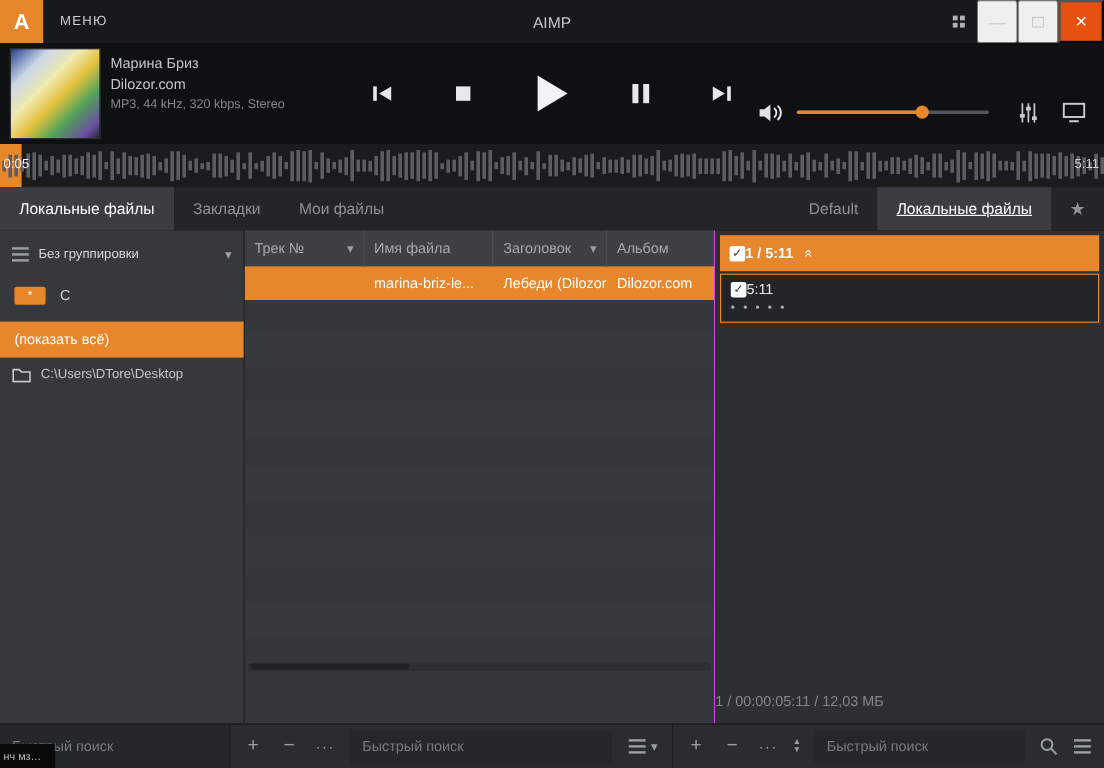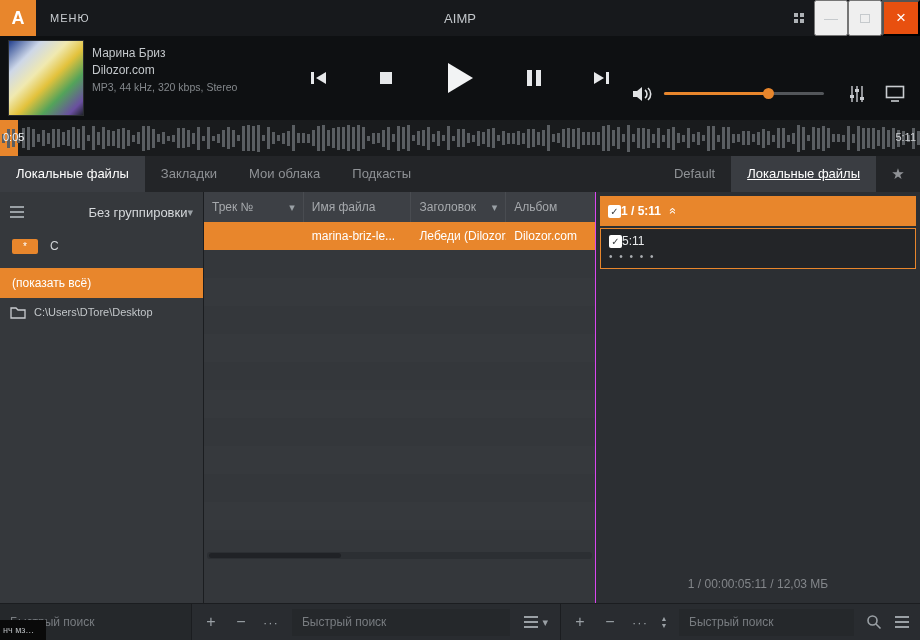--- a/index.html
+++ b/index.html
@@ -54,21 +54,21 @@
   .star-btn { width:44px; background:none; border:none; color:#8f9296; font-size:15px; cursor:pointer; }
 
   
   .main { position:absolute; top:192px; left:0; width:920px; height:411px; display:flex; }
 
   
   .sidebar { position:relative; width:204px; height:100%; background:#35383c; border-right:1px solid #1b1d20; }
   .group-row { height:40px; display:flex; align-items:center; padding:0 10px; cursor:pointer; }
   .bars { display:inline-block; width:14px; }
   .bars i { display:block; height:2px; background:#9aa0a5; margin:3px 0; }
-  .group-label { flex:1; margin-left:14px; font-size:13px; color:#d6d9dc;text-align:right; }
+  .group-label { flex:1; margin-left:8px; font-size:11px; color:#d6d9dc; }
   .caret { color:#9aa0a5; font-size:11px; }
   .drive-row { height:28px; display:flex; align-items:center; padding:0 12px; cursor:pointer; }
   .drive-badge { background:#e8862c; color:#fff; font-size:10px; line-height:15px; width:26px; text-align:center; border-radius:2px; }
   .drive-label { margin-left:12px; font-size:12px; color:#d0d3d6; }
   .show-all { margin-top:8px; height:30px; background:#e8862c; color:#fff; font-size:12px; display:flex; align-items:center; padding:0 12px; cursor:pointer; }
   .path-row { height:28px; display:flex; align-items:center; padding:0 10px; cursor:pointer; }
   .path-label { margin-left:8px; font-size:11px; color:#c3c7ca; white-space:nowrap; }
 
   
   .filetable { position:relative; width:392px; height:100%; background:#34373b; border-right:1px solid #d946ef; }
@@ -91,21 +91,21 @@
   .pl-name { flex:1; margin-left:8px; font-size:13px; font-weight:bold; color:#fff; }
   .pl-summary { font-size:12px; font-weight:bold; color:#fff; }
   .collapse { margin-left:8px; color:#fff; font-size:12px; display:inline-block; transform:rotate(-90deg); }
   .pl-item { margin-top:2px; border:1px solid #e8862c; background:#232528; padding:5px 8px 6px; cursor:pointer; }
   .pl-line1 { display:flex; align-items:center; }
   .pl-title { flex:1; margin-left:8px; font-size:12px; color:#e8eaec; white-space:nowrap; overflow:hidden; }
   .pl-dur { font-size:12px; color:#e8eaec; }
   .pl-line2 { display:flex; align-items:center; margin-top:3px; }
   .pl-details { flex:1; margin-left:21px; font-size:11px; color:#94979b; white-space:nowrap; }
   .pl-rating { font-size:10px; color:#aaadb1; letter-spacing:2px; }
-  .pl-status { position:absolute; left:0; right:0; bottom:12px; text-align:center; font-size:12px; color:#83868a; }
+  .pl-status { position:absolute; left:0; right:0; bottom:12px; text-align:left; font-size:12px; color:#83868a; }
 
   
   .bottombar { position:absolute; top:603px; left:0; width:920px; height:37px; background:#292c30; border-top:1px solid #1b1d20; display:flex; }
   .bb-cell { height:100%; display:flex; align-items:center; padding:0 4px; }
   .bb-left { width:204px; border-right:1px solid #1b1d20; padding:0; }
   .bb-mid { width:392px; border-right:1px solid #1b1d20; }
   .bb-right { flex:1; }
   .search-input { background:#25282b; border:none; outline:none; color:#c9ccd0; font-size:12px; font-family:"Liberation Sans",sans-serif; height:100%; padding:0 10px; }
   .search-input::placeholder { color:#787c80; }
   .bb-left .search-input { width:100%; }
@@ -433,22 +433,21 @@
         <div class="wbar" style="height:21px"></div>
         <div class="wbar" style="height:14px"></div>
       </div>
     <span class="time-label elapsed">0:05</span>
     <span class="time-label duration">5:11</span>
   </div>
 
   <div class="tabbar">
     <div class="tab active">Локальные файлы</div>
     <div class="tab">Закладки</div>
-    <div class="tab">Мои облака</div>
-    <div class="tab">Подкасты</div>
+    <div class="tab">Мои файлы</div>
     <div class="tabbar-right">
       <div class="tab">Default</div>
       <div class="tab active underline">Локальные файлы</div>
       <button class="star-btn">★</button>
     </div>
   </div>
 
   <div class="main">
 
     <div class="sidebar">

